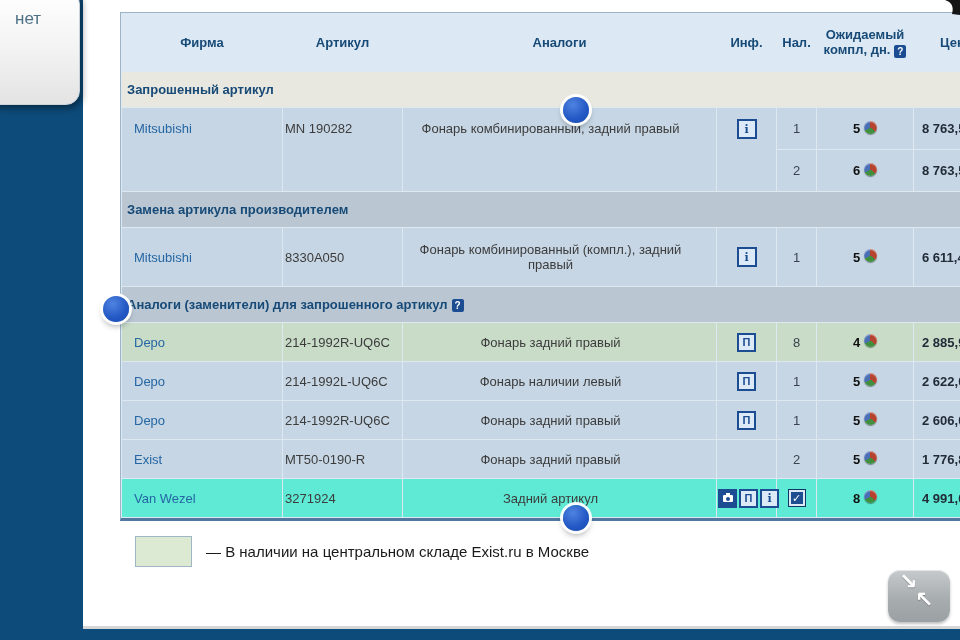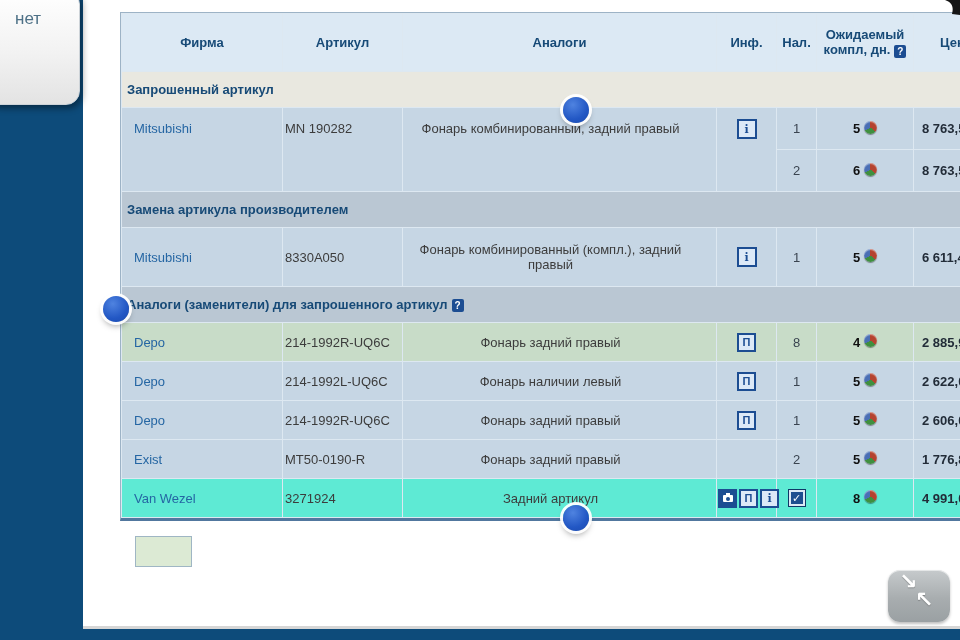--- a/index.html
+++ b/index.html
@@ -320,20 +320,21 @@
               </span>
         </td>
         <td class="cell-price">4 991,0</td>
       </tr>
     </tbody>
       </table>
   </div>
 
   <div class="legend">
     <span class="legend-swatch"></span>
+    <span class="legend-text">— В наличии на центральном складе Exist.ru в Москве</span>
   </div>
 
   <div class="bottom-gray-line"></div>
   <div class="bottom-bar"></div>
 
   <div class="collapse-btn">
     <span class="arrow arrow-se">↘</span>
     <span class="arrow arrow-nw">↖</span>
   </div>
 

